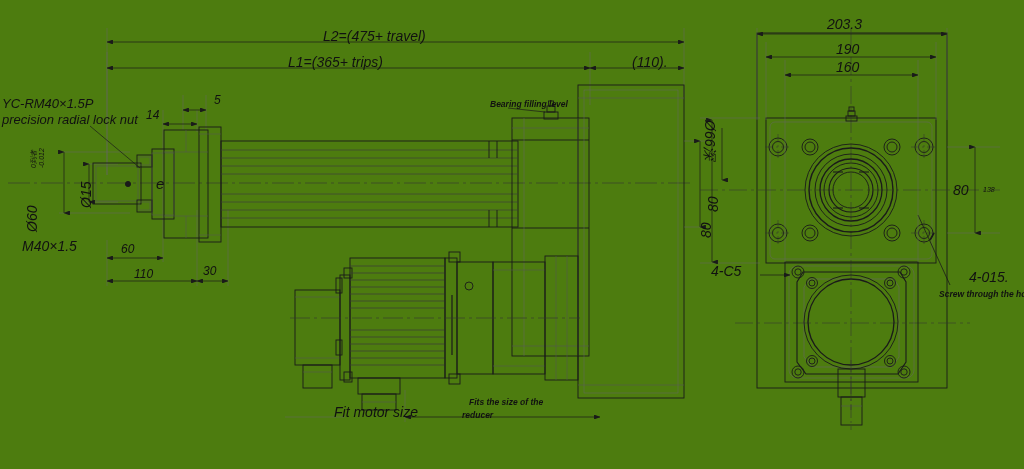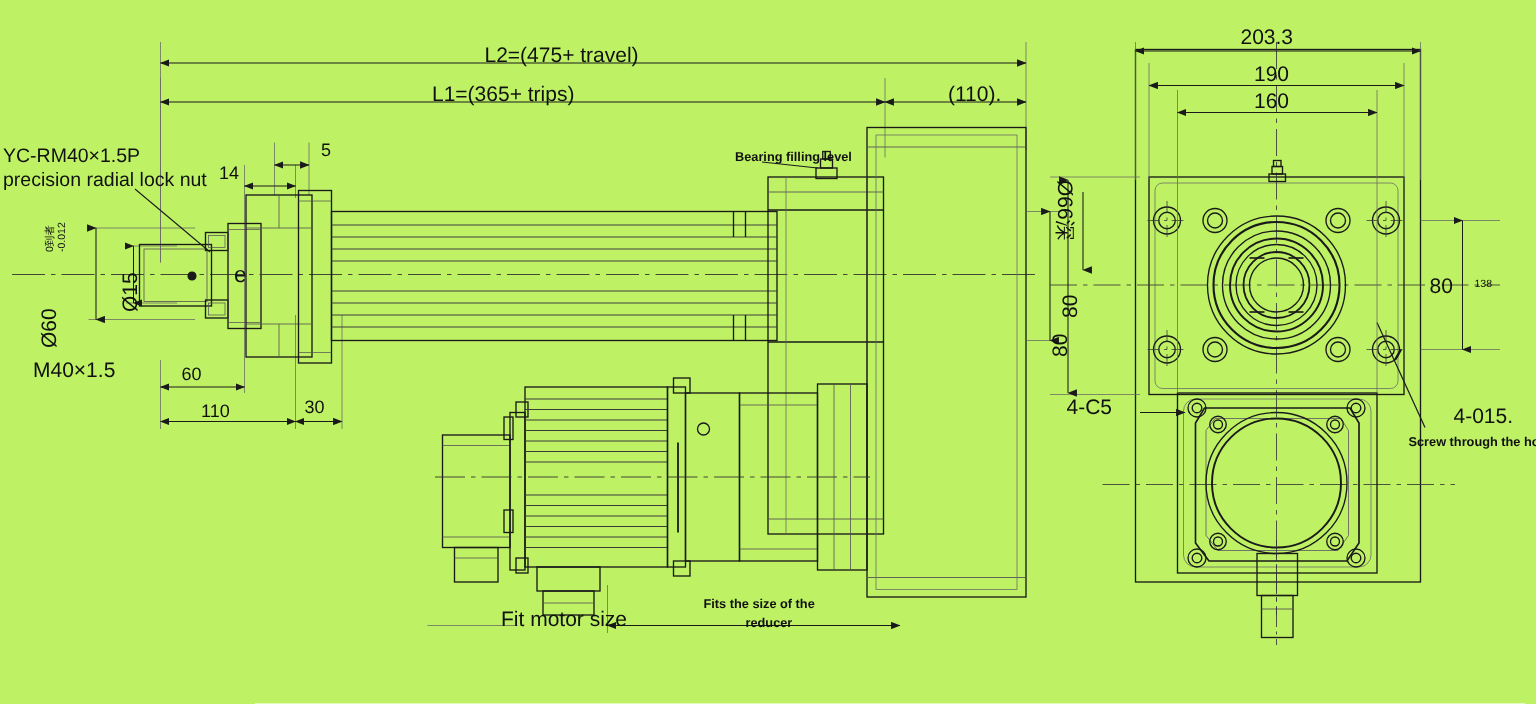--- a/index.html
+++ b/index.html
@@ -1,18 +1,18 @@
 <!DOCTYPE html>
 <html><head>
 <meta charset="utf-8">
 <style>
   html,body{margin:0;padding:0;background:#ffffff;}
   body{width:1024px;height:469px;overflow:hidden;
        font-family:"Liberation Sans","DejaVu Sans",sans-serif;color:#1a1a1a;}
-  #stage{position:relative;width:1024px;height:469px;background:#bef264;}
+  #stage{position:relative;width:1024px;height:469px;background:#4d7c0f;font-style:italic;}
   svg{position:absolute;left:0;top:0;width:1024px;height:469px;}
   .lbl{position:absolute;white-space:nowrap;color:#111;line-height:1.15;}
   .dim{font-size:14px;}
   .dim-sm{font-size:12px;}
   .note{font-size:13px;}
   .note-sm{font-size:8.5px;font-weight:700;}
   .tiny{font-size:7px;}
   .big{font-size:15px;}
   .rot{transform-origin:0 0;transform:rotate(-90deg);}
   .rot-cw{transform-origin:0 0;transform:rotate(90deg);}
@@ -342,21 +342,21 @@
 -0.012</div>
 
 <div class="lbl big" style="left:156px;top:175px;">e</div>
 
 <div class="lbl note-sm" style="left:442px;top:100px;padding-left:48px;">Bearing filling level</div>
 
 <div class="lbl dim rot" style="left:698px;top:238px;">80</div>
 
 <div class="lbl dim" style="left:334px;top:404px;">Fit motor size</div>
 <div class="lbl note-sm" style="left:469px;top:398px;">Fits the size of the</div>
-<div class="lbl note-sm" style="left:497px;top:411px;">reducer</div>
+<div class="lbl note-sm" style="left:462px;top:411px;">reducer</div>
 
 <div class="lbl dim" style="left:827px;top:16px;">203.3</div>
 <div class="lbl dim" style="left:836px;top:41px;">190</div>
 <div class="lbl dim" style="left:836px;top:59px;">160</div>
 
 <div class="lbl dim rot-cw" style="left:718px;top:120px;">Ø66深</div>
 <div class="lbl dim rot" style="left:705px;top:212px;">80</div>
 
 <div class="lbl dim" style="left:953px;top:182px;">80</div>
 <div class="lbl tiny" style="left:983px;top:186px;">138</div>

